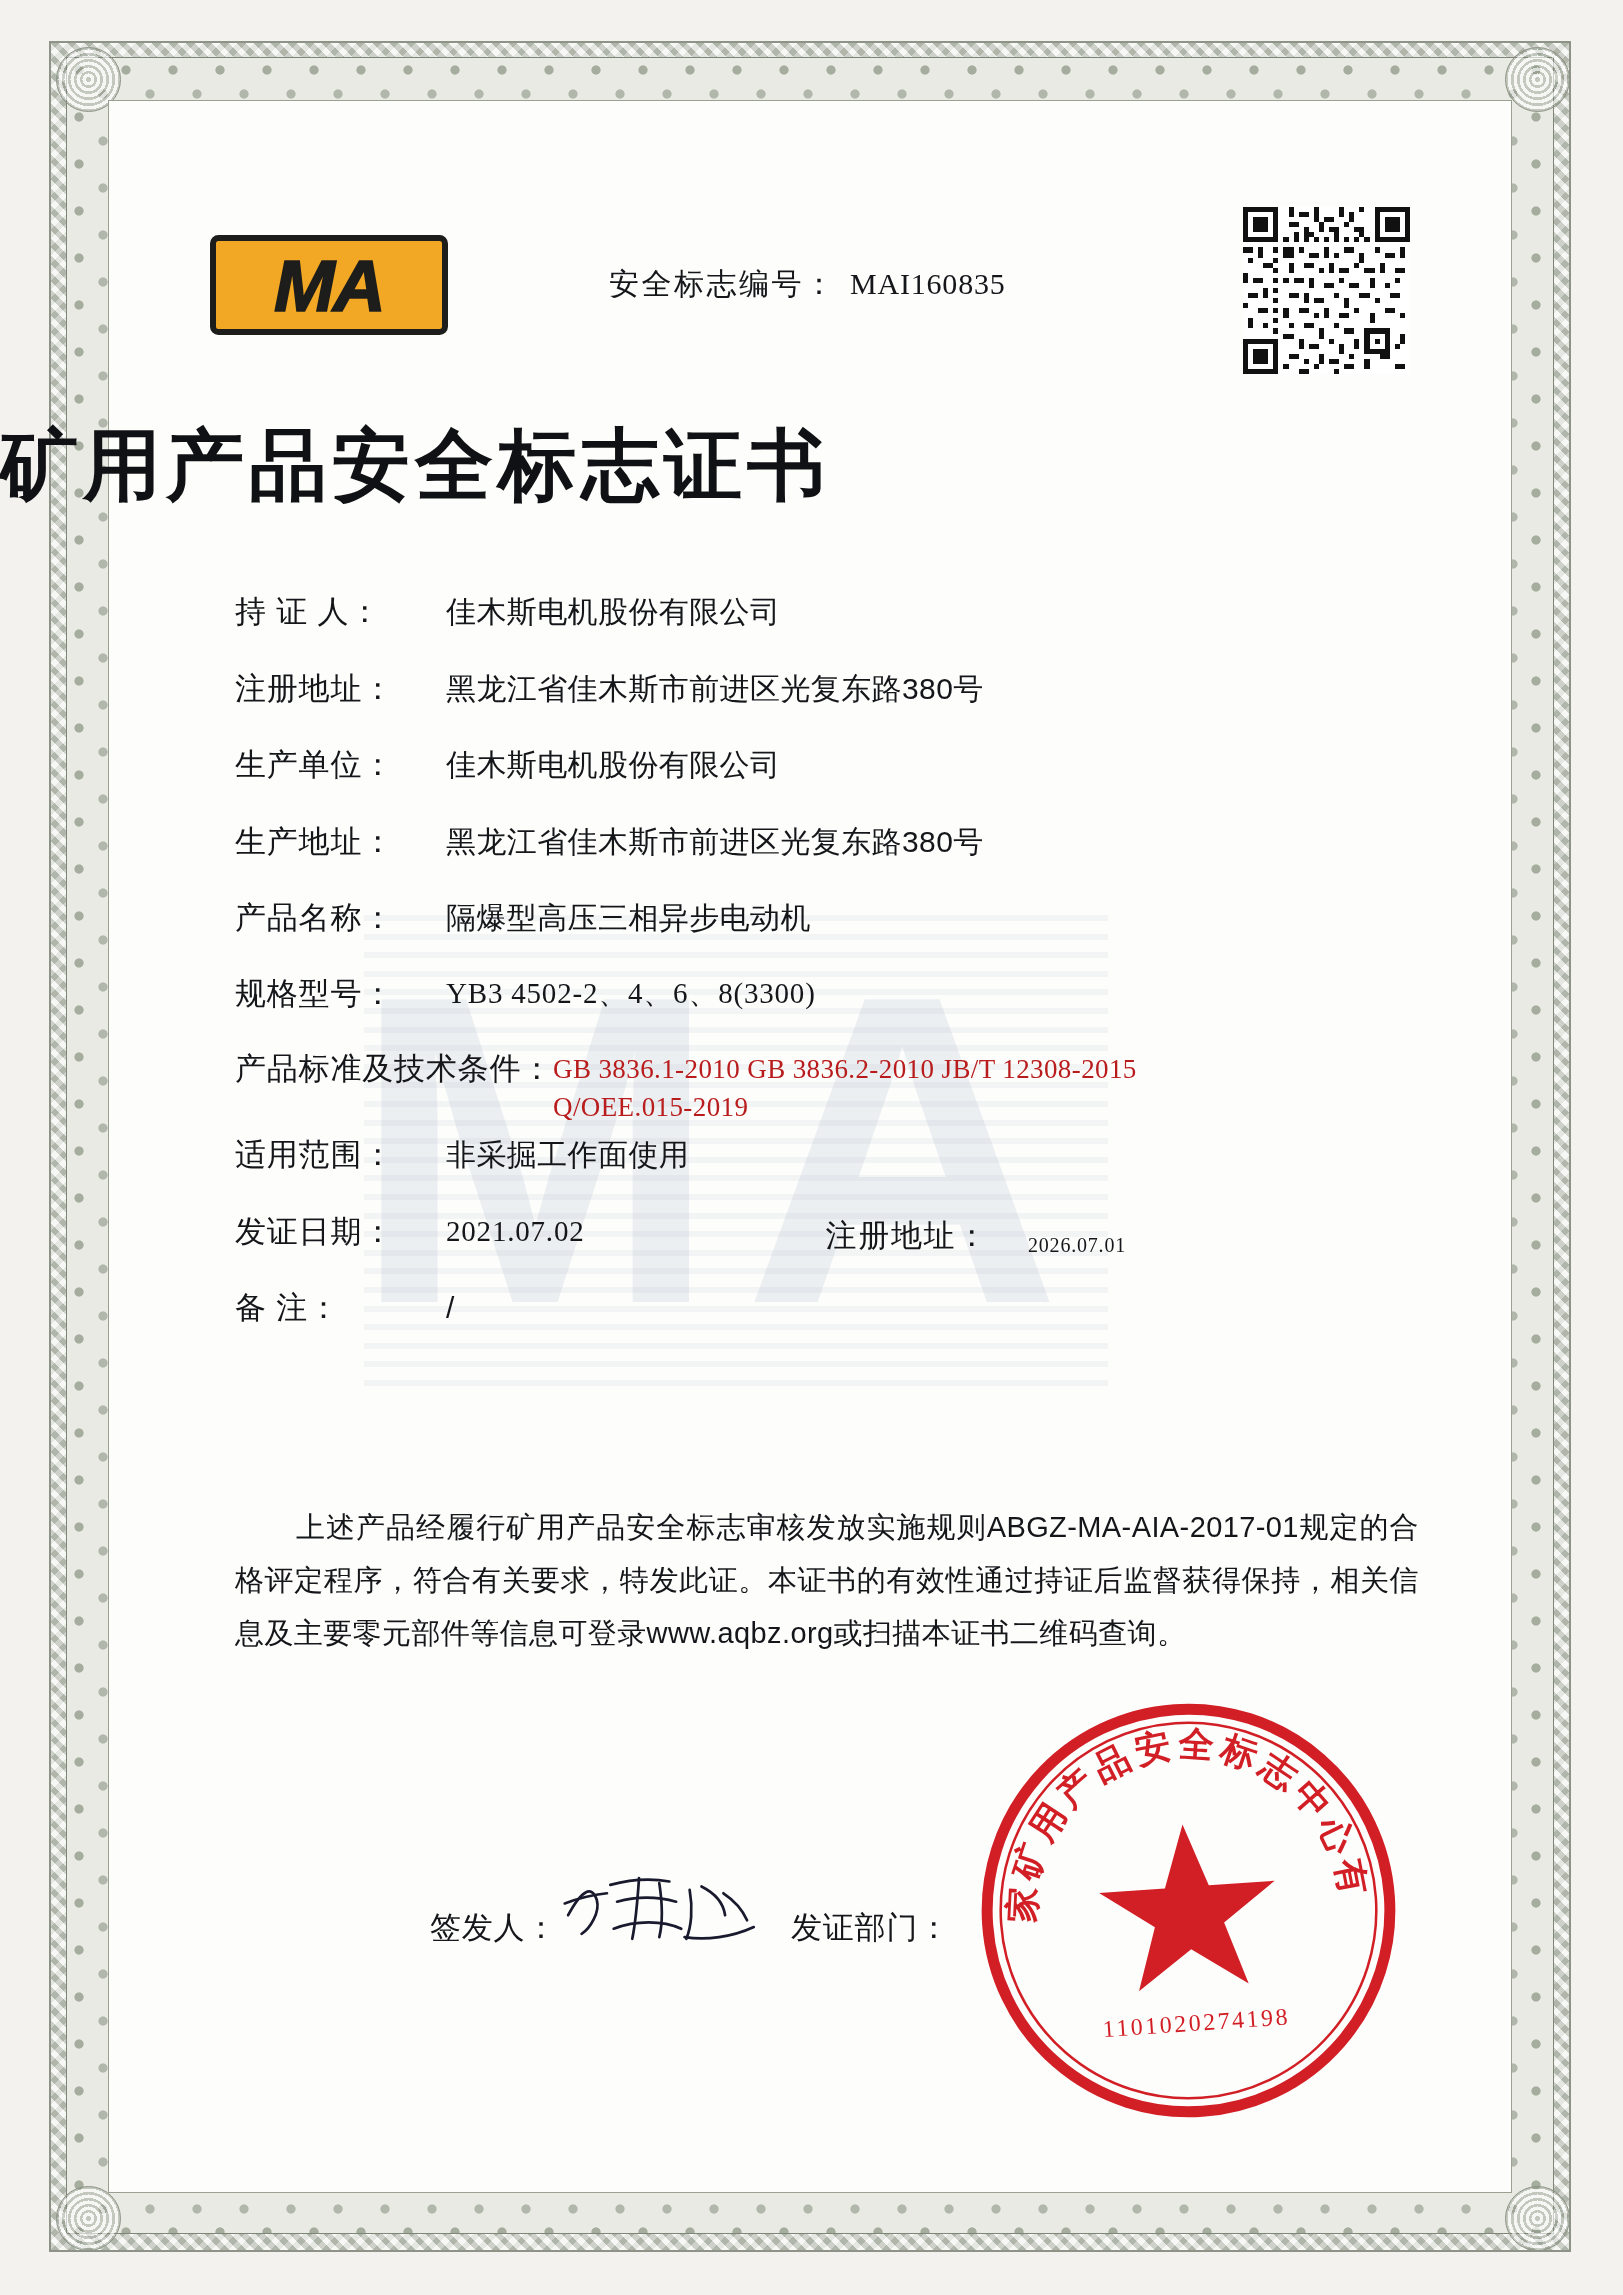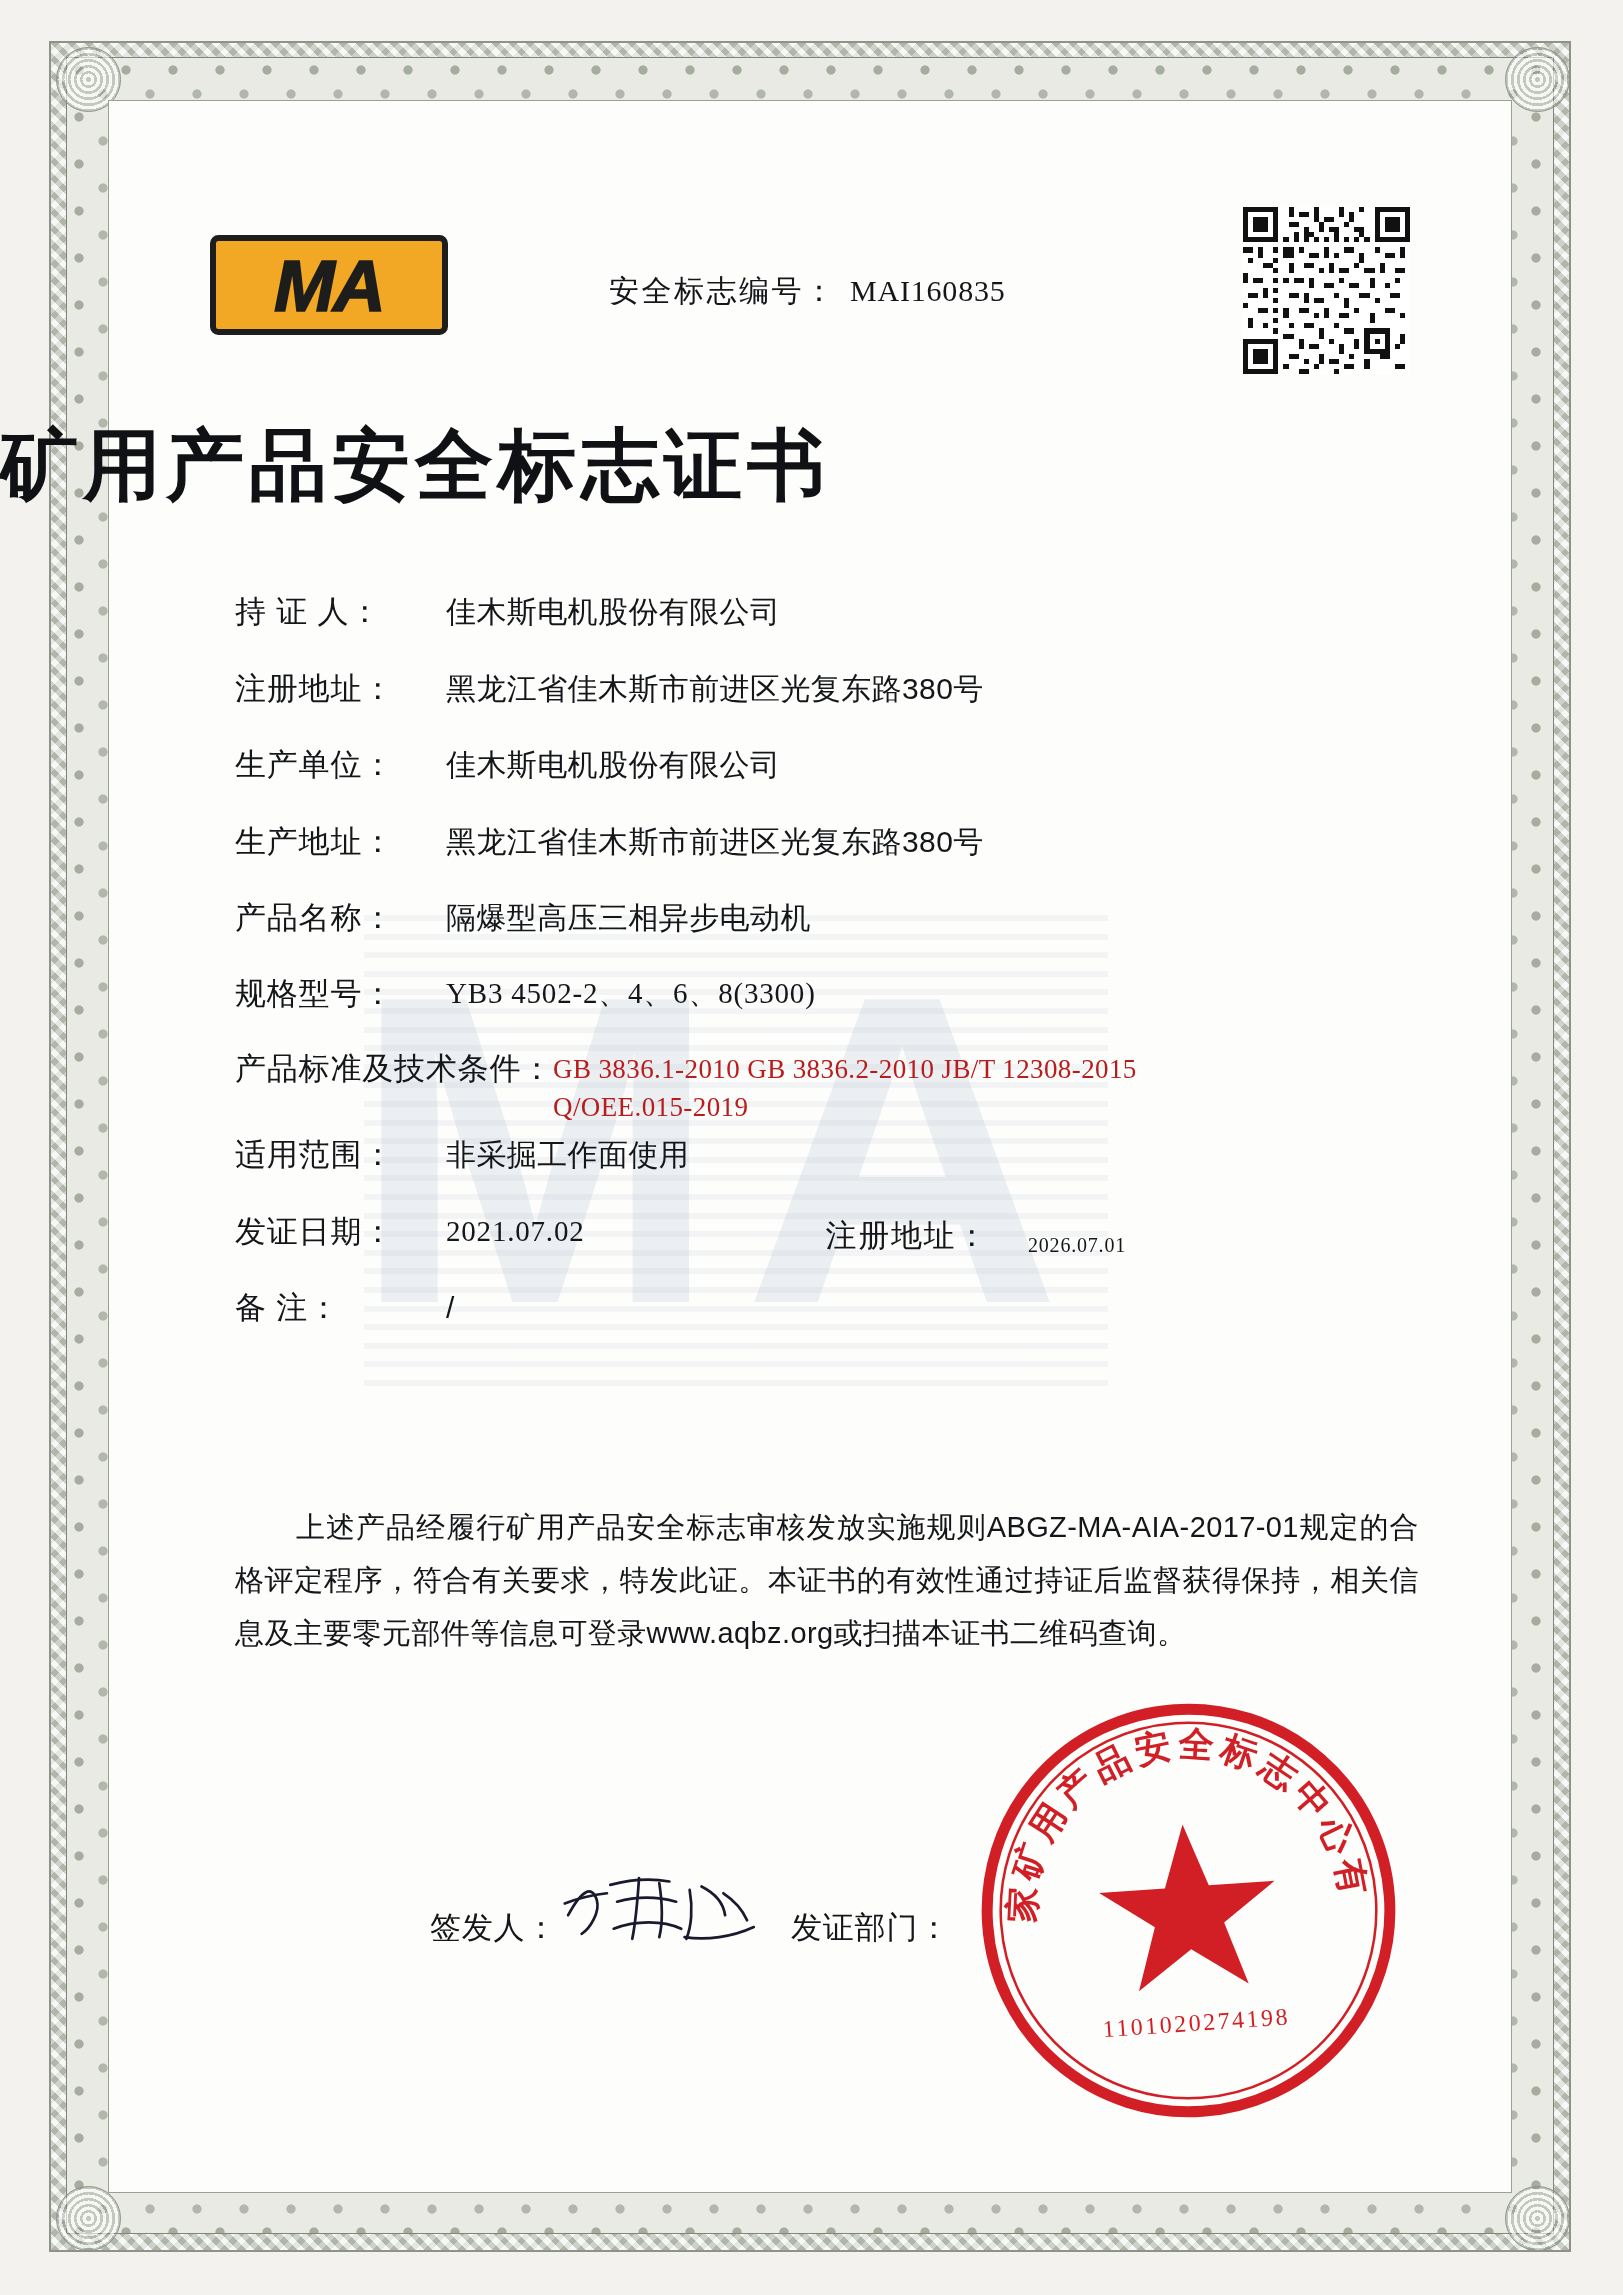--- a/index.html
+++ b/index.html
@@ -133,21 +133,21 @@
     font-size: 73px;
     color: #1d1d1b;
     letter-spacing: -1.7px;
     line-height: 1;
     -webkit-text-stroke: 1.7px #1d1d1b;
   }
 
   .cert-no {
     position: absolute;
     left: 609px;
-    top: 271px;
+    top: 264px;
     font-family: "Liberation Sans", sans-serif;
     font-size: 30px;
     color: #14161a;
     white-space: nowrap;
     letter-spacing: 0.8px;
   }
   .cert-no .label { letter-spacing: 2.5px; }
   .cert-no .value {
     font-family: "Liberation Serif", serif;
     margin-left: 13.5px;

